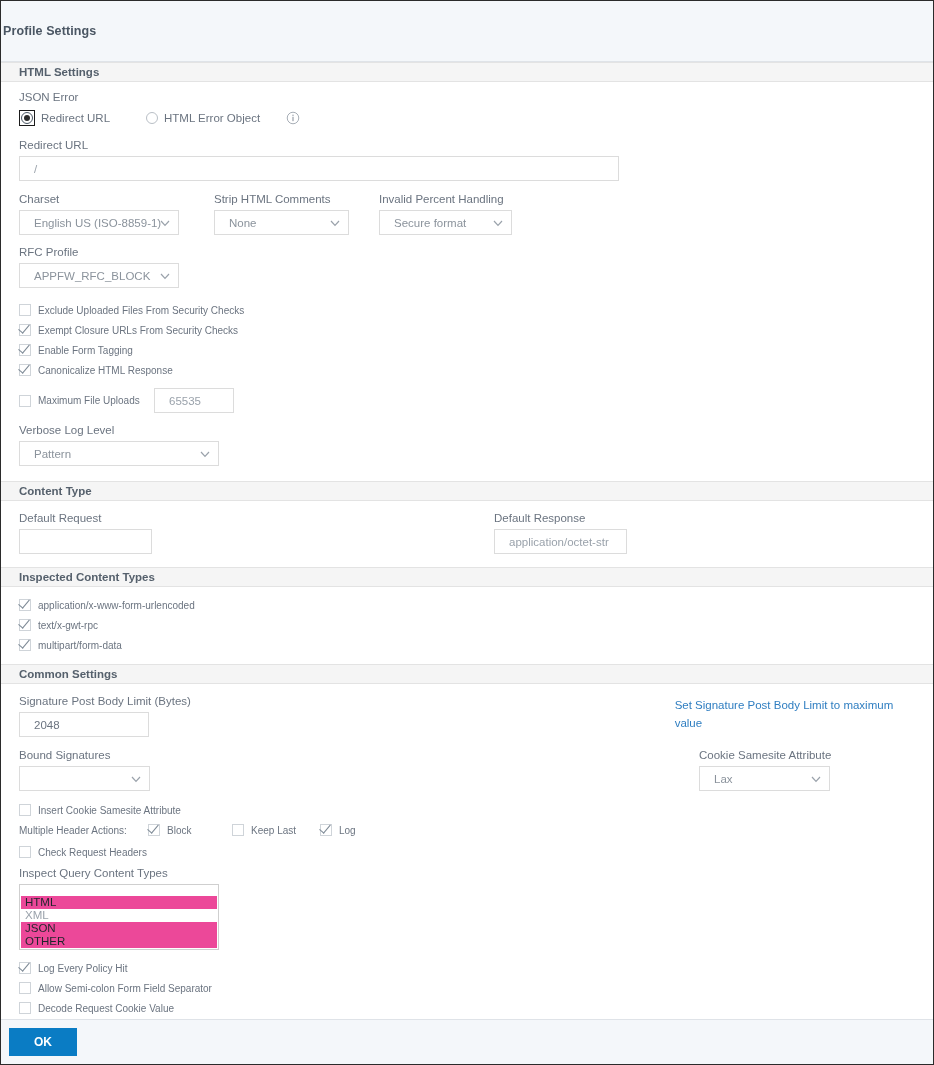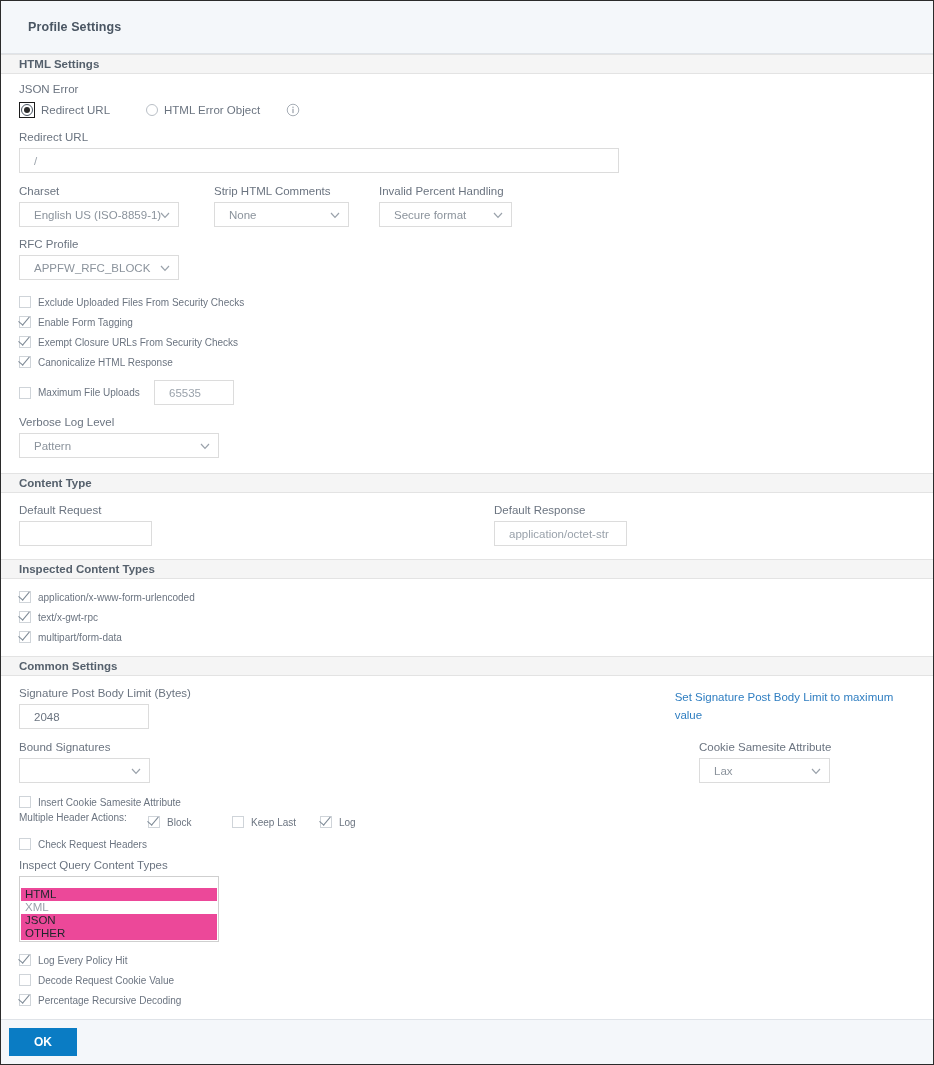--- a/index.html
+++ b/index.html
@@ -15,26 +15,26 @@
   .window {
     width: 934px; height: 1065px;
     border: 1px solid #2b2b2b;
     background: #ffffff;
     position: relative;
     display: flex;
     flex-direction: column;
   }
   
   .titlebar {
-    height: 53px;
+    height: 61px;
     background: #f4f7fa;
     border-bottom: 1px solid #dfe3e8;
     display: flex;
     align-items: center;
-    padding-left: 27px;
+    padding-left: 2px;
     flex: 0 0 auto;
   }
   .titlebar .title {
     font-size: 12.5px;
     font-weight: bold;
     color: #4a5663;
     letter-spacing: .1px;
   }
   
   .content {
@@ -290,25 +290,25 @@
         </span>
       </div>
 
       <div style="height:12px"></div>
       <div class="cb-row">
         <span class="cbox"></span>
         <span class="cb-label">Exclude Uploaded Files From Security Checks</span>
       </div>
       <div class="cb-row">
         <span class="cbox on"></span>
+        <span class="cb-label">Exempt Closure URLs From Security Checks</span>
+      </div>
+      <div class="cb-row">
+        <span class="cbox on"></span>
         <span class="cb-label">Enable Form Tagging</span>
-      </div>
-      <div class="cb-row">
-        <span class="cbox on"></span>
-        <span class="cb-label">Exempt Closure URLs From Security Checks</span>
       </div>
       <div class="cb-row">
         <span class="cbox on"></span>
         <span class="cb-label">Canonicalize HTML Response</span>
       </div>
 
       <div style="height:8px"></div>
       <div class="row" style="align-items:center;">
         <div class="cb-row" style="width:135px;">
           <span class="cbox"></span>
@@ -417,21 +417,21 @@
           </div>
         </div>
       </div>
 
       <div style="height:9px"></div>
       <div class="cb-row">
         <span class="cbox"></span>
         <span class="cb-label">Insert Cookie Samesite Attribute</span>
       </div>
 
-      <div class="row" style="align-items:flex-start;height:20px;">
+      <div class="row" style="align-items:center;height:20px;">
         <span class="cb-label" style="width:129px;">Multiple Header Actions:</span>
         <div class="cb-row" style="width:84px;">
           <span class="cbox on"></span>
           <span class="cb-label">Block</span>
         </div>
         <div class="cb-row" style="width:88px;">
           <span class="cbox"></span>
           <span class="cb-label">Keep Last</span>
         </div>
         <div class="cb-row">
@@ -455,20 +455,24 @@
         <div class="opt sel-on">OTHER</div>
       </div>
 
       <div style="height:8px"></div>
       <div class="cb-row">
         <span class="cbox on"></span>
         <span class="cb-label">Log Every Policy Hit</span>
       </div>
       <div class="cb-row">
         <span class="cbox"></span>
+        <span class="cb-label">Allow Semi-colon Form Field Separator</span>
+      </div>
+      <div class="cb-row">
+        <span class="cbox"></span>
         <span class="cb-label">Decode Request Cookie Value</span>
       </div>
       <div class="cb-row">
         <span class="cbox on"></span>
         <span class="cb-label">Percentage Recursive Decoding</span>
       </div>
 
     </div>
   </div>
 

